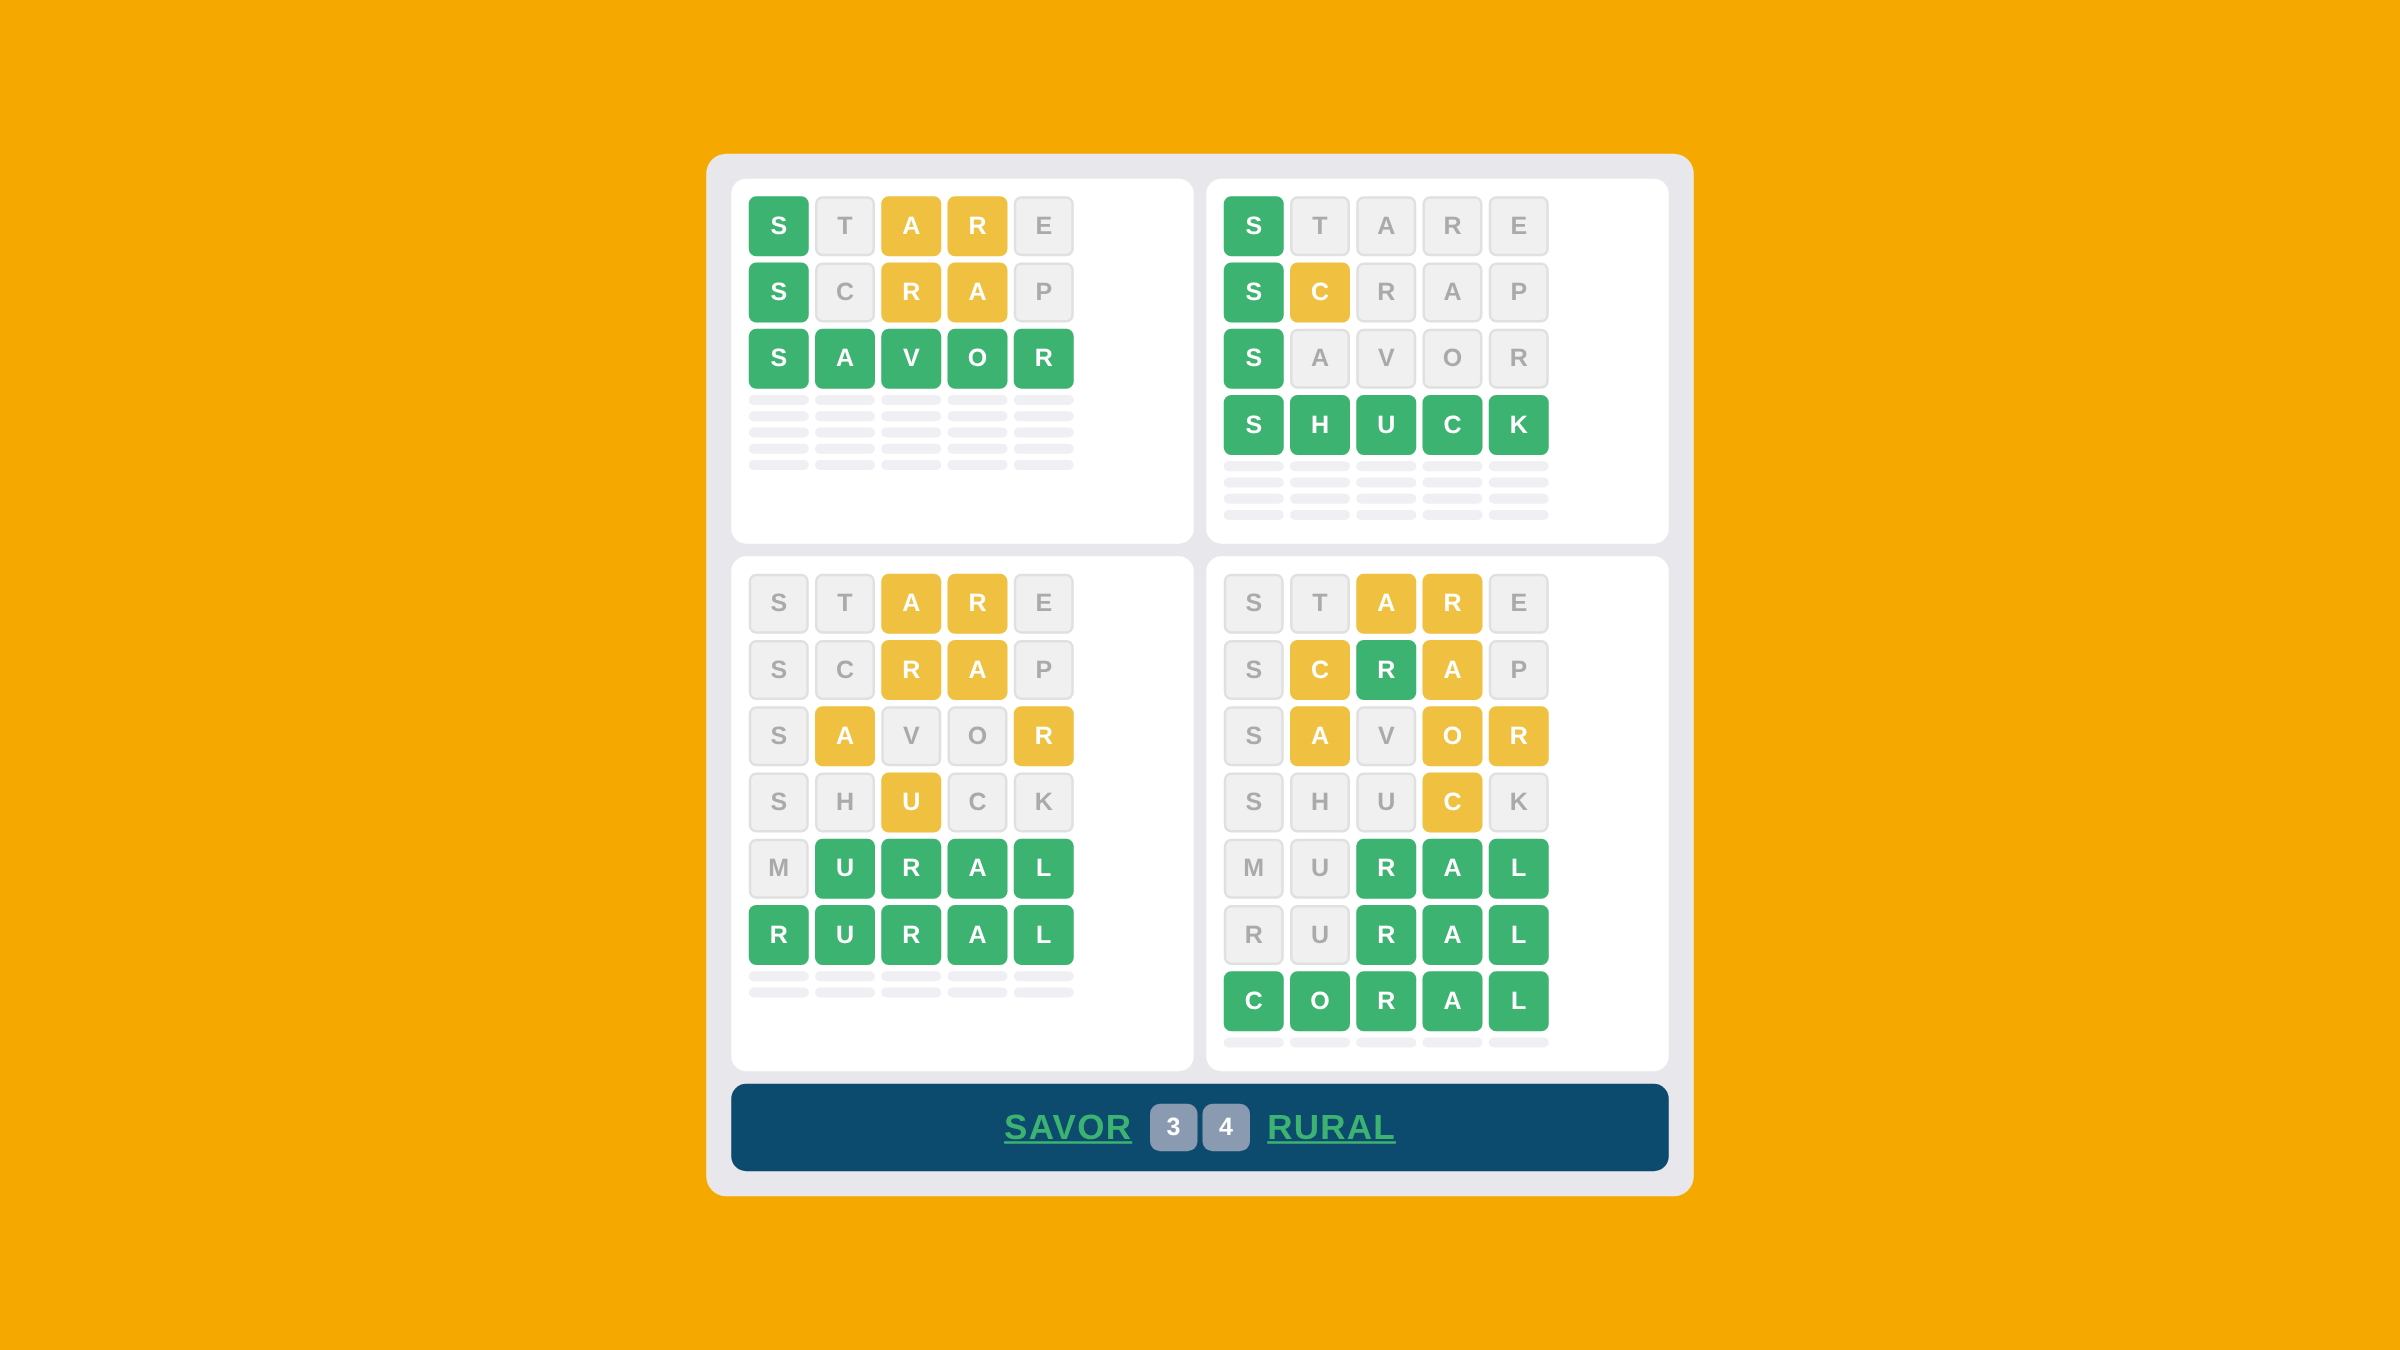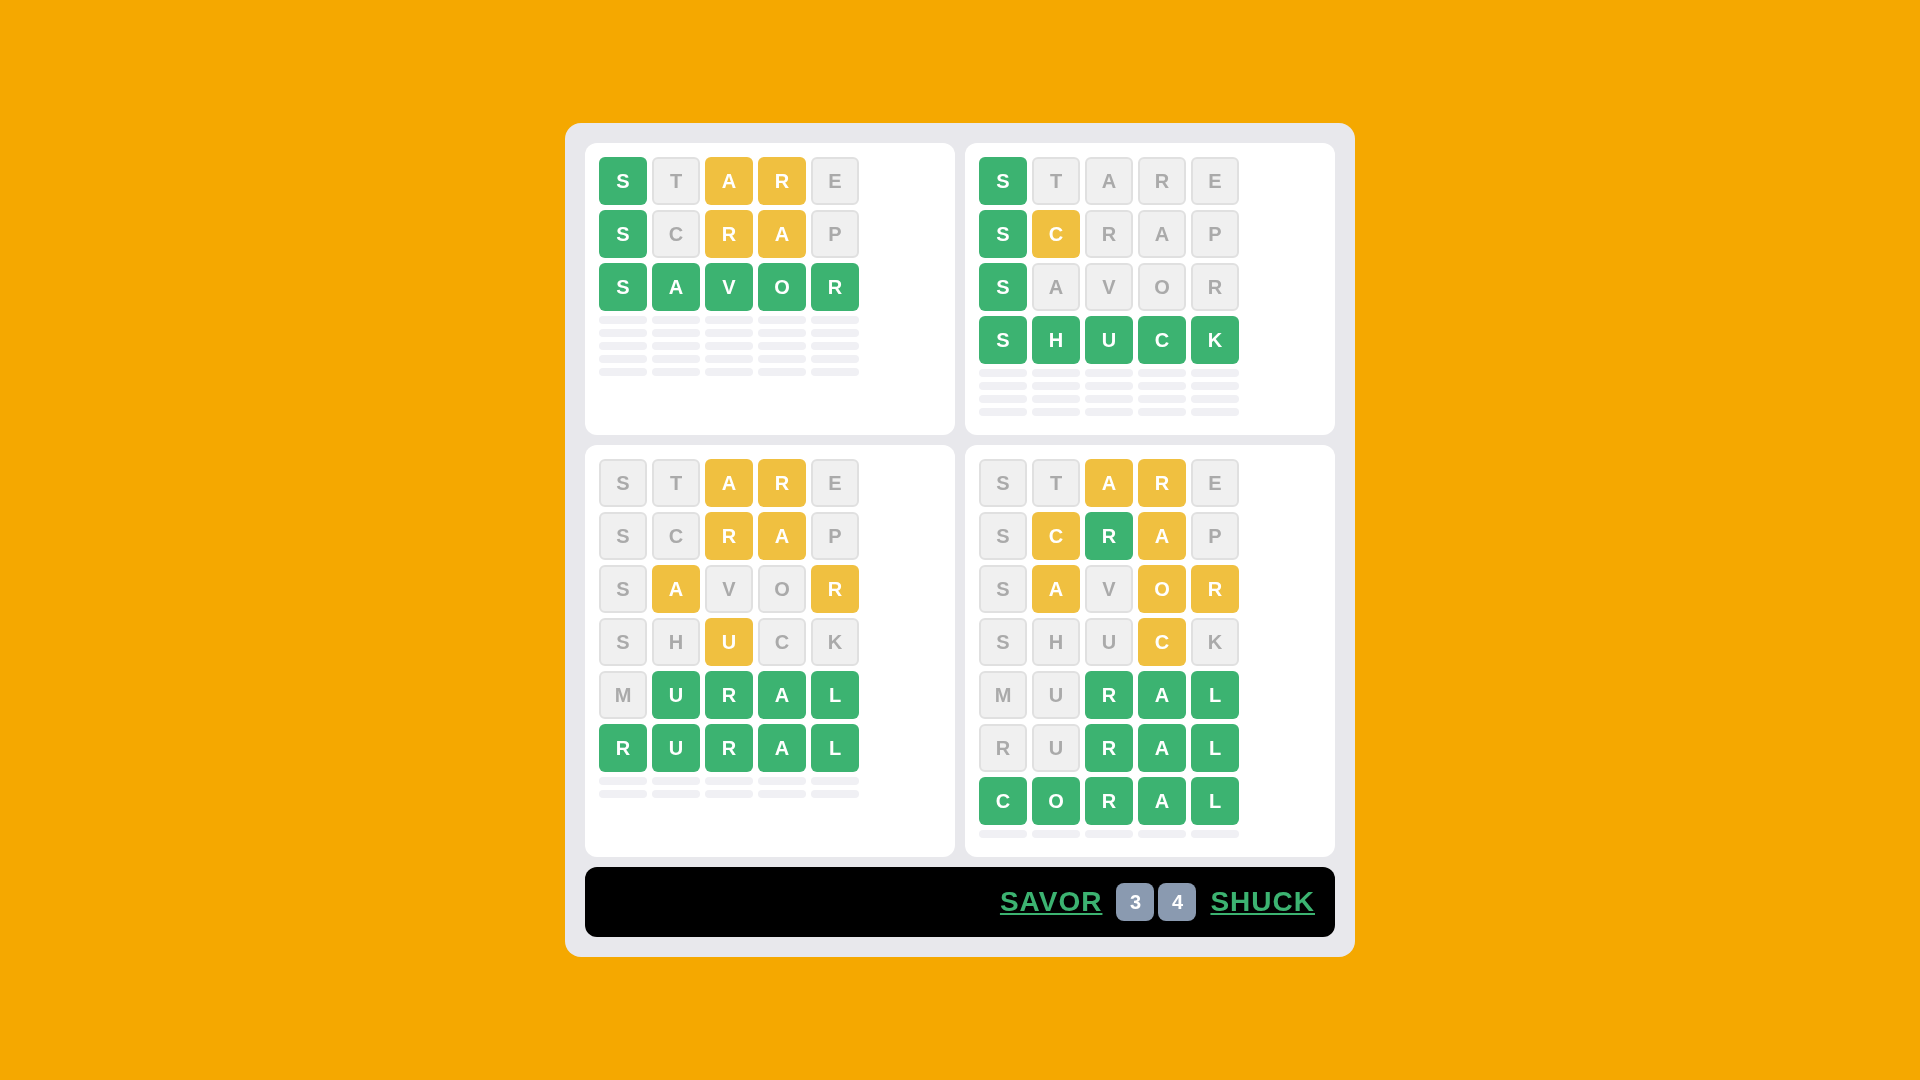--- a/index.html
+++ b/index.html
@@ -73,26 +73,26 @@
       gap: 5px;
       margin-bottom: 5px;
     }
     .empty-tile {
       width: 48px;
       height: 8px;
       border-radius: 4px;
       background: #f0f0f4;
     }
     .footer-area {
-      background: #000000;
+      background: #0c4a6e;
       border-radius: 12px;
       padding: 16px 20px;
       display: flex;
       flex-direction: column;
-      align-items: flex-end;
+      align-items: center;
       gap: 8px;
     }
     .footer-row {
       display: flex;
       align-items: center;
       gap: 14px;
     }
     .word-label {
       font-size: 28px;
       font-weight: bold;
@@ -385,16 +385,16 @@
 
   </div>
 
   <div class="footer-area">
     <div class="footer-row">
       <span class="word-label">SAVOR</span>
       <div class="count-badge">
         <div class="badge">3</div>
         <div class="badge">4</div>
       </div>
-      <span class="word-label">SHUCK</span>
+      <span class="word-label">RURAL</span>
     </div>
   </div>
 </div>
 
 </body></html>

